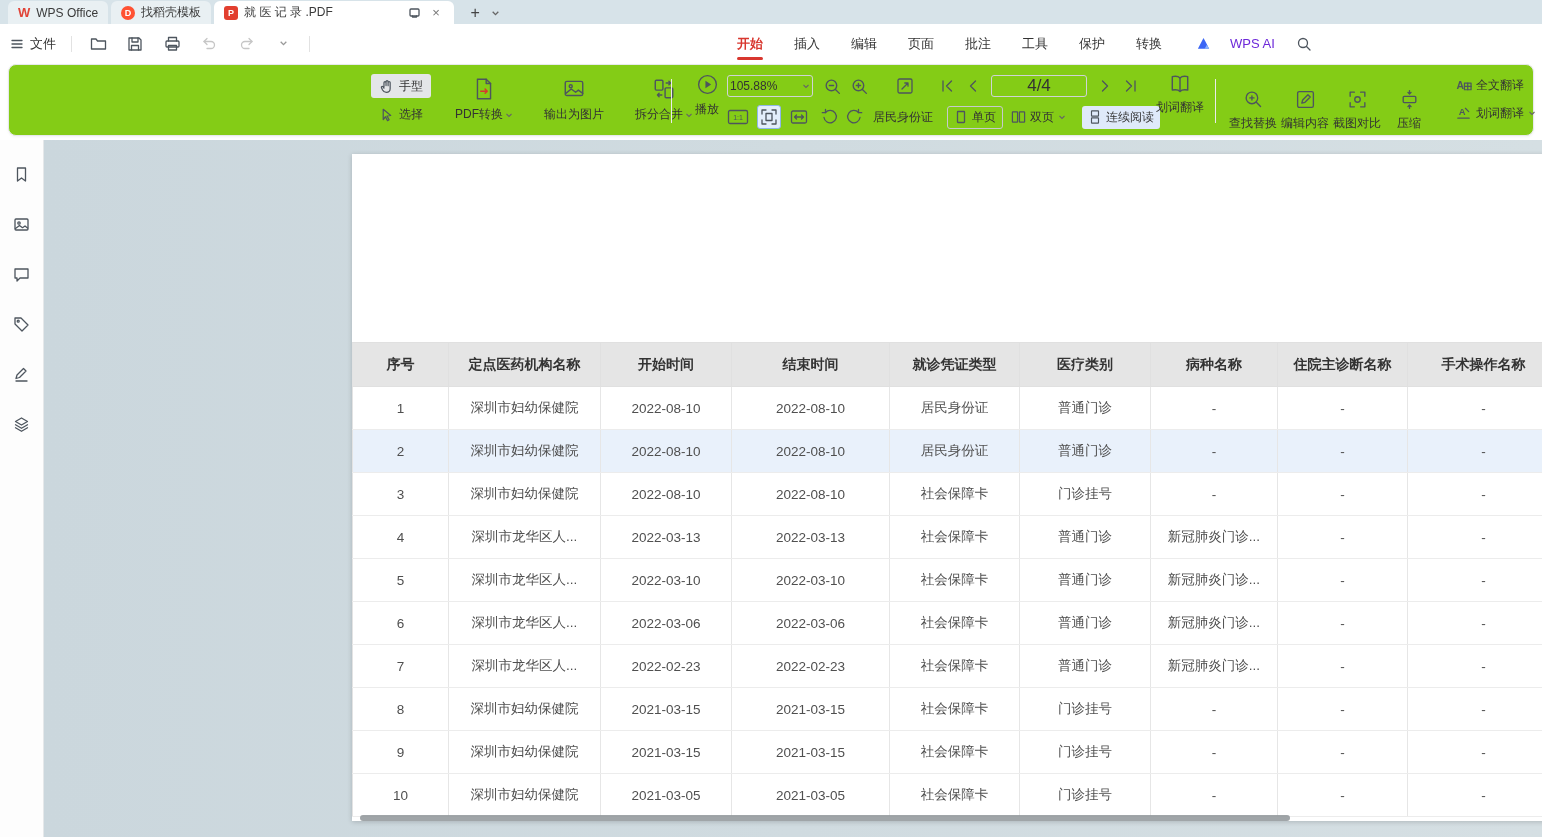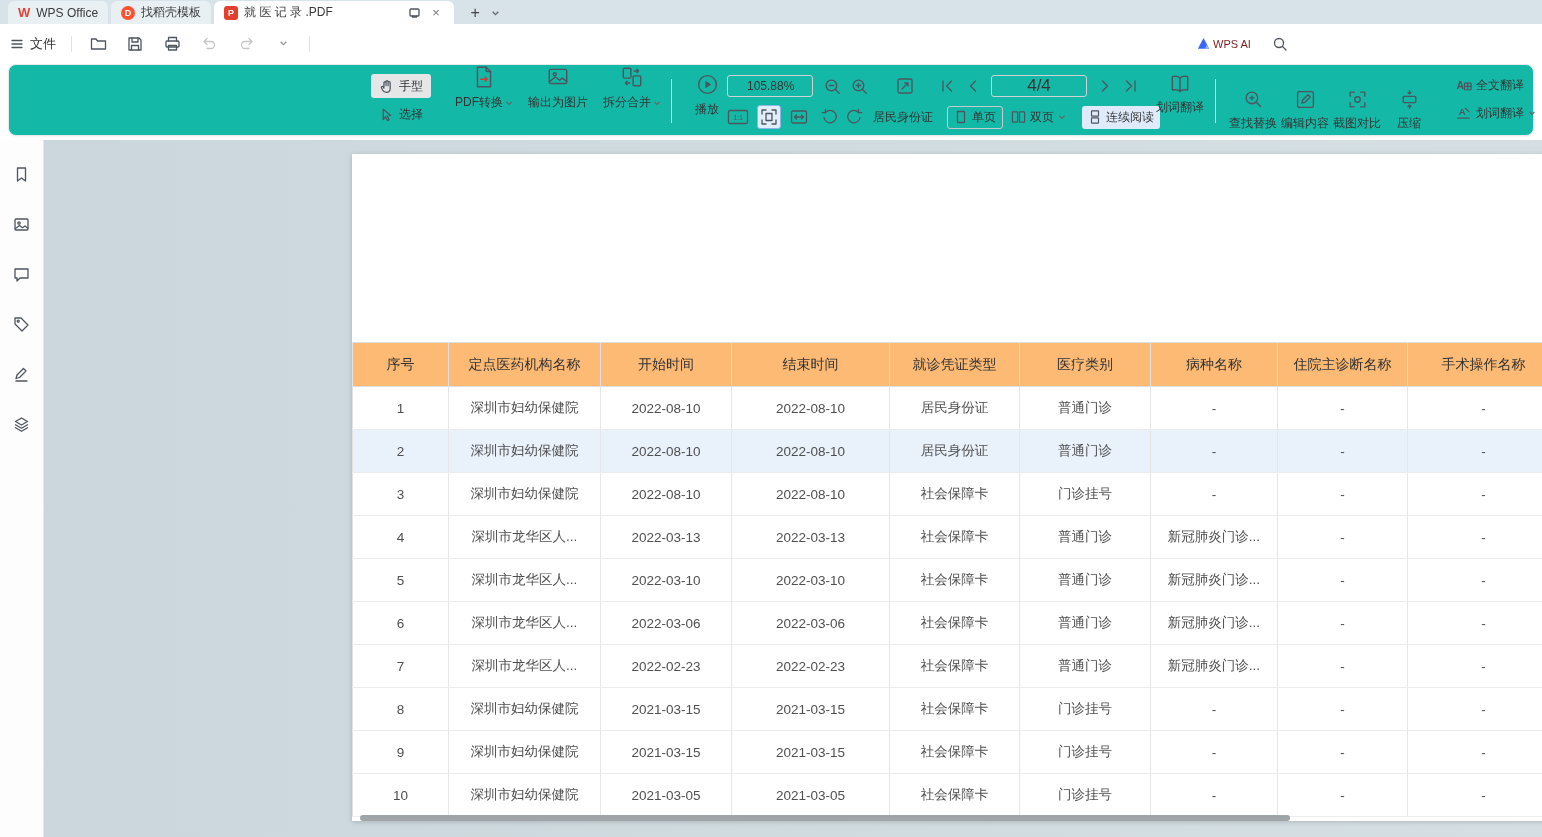--- a/index.html
+++ b/index.html
@@ -25,37 +25,37 @@
   
   .menubar{position:absolute;top:24px;left:0;right:0;height:39px;background:#fff}
   .mb-left{position:absolute;left:10px;top:0;height:39px;display:flex;align-items:center;gap:15px}
   .mb-file{display:flex;align-items:center;gap:6px;font-size:13px;color:#333}
   .mb-div{width:1px;height:16px;background:#e2e2e2}
   .mb-ic{display:flex;align-items:center;justify-content:center;width:22px;height:22px;border-radius:3px}
   .mb-tabs{position:absolute;left:737px;top:0;height:39px;display:flex;align-items:center;gap:31px;font-size:13px}
   .mb-item{position:relative;height:39px;line-height:39px;color:#333;white-space:nowrap}
   .mb-item.active{color:#d8372f;font-weight:700}
   .mb-item.active::after{content:"";position:absolute;left:50%;transform:translateX(-50%);bottom:3px;width:26px;height:3px;background:#d8372f;border-radius:2px}
-  .mb-ai{display:flex;align-items:center;gap:2px;font-size:11px;color:#7f1d1d}
+  .mb-ai{display:flex;align-items:center;gap:19px;font-size:13px;color:#6d28d9}
 
   
-  .toolbar{position:absolute;left:8px;top:64px;width:1526px;height:72px;background:#14b8a6;border:1px solid #e7e9eb;border-radius:8px;box-shadow:0 1px 3px rgba(0,0,0,.05)}
+  .toolbar{position:absolute;left:8px;top:64px;width:1526px;height:72px;background:#84cc16;border:1px solid #e7e9eb;border-radius:8px;box-shadow:0 1px 3px rgba(0,0,0,.05)}
   .tb-abs{position:absolute}
   .tool-modes{left:362px;top:9px;display:flex;flex-direction:column;gap:4px}
   .mode-btn{display:flex;align-items:center;gap:5px;font-size:12px;color:#333;padding:0 8px;border-radius:3px;height:24px;white-space:nowrap}
   .mode-btn.selected{background:#e4e6e8}
-  .big-group{left:444px;top:0;display:flex;gap:12px}
+  .big-group{left:444px;top:12px;display:flex;gap:28px}
   .big-btn{min-width:62px;display:flex;flex-direction:column;align-items:center;gap:5px;font-size:12px;color:#333}
   .big-btn .lbl{display:flex;align-items:center;gap:2px;white-space:nowrap}
   .sep{position:absolute;top:14px;width:1px;height:44px;background:#ebebeb}
   .play-col{left:676px;top:8px;width:44px;display:flex;flex-direction:column;align-items:center;gap:5px;font-size:12px;color:#333}
   .mid{left:718px;top:9px}
   .mrow{display:flex;align-items:center;height:24px}
   .mrow+.mrow{margin-top:7px}
-  .zoombox{width:86px;height:22px;border:1px solid #cfd3d6;border-radius:3px;display:flex;align-items:center;font-size:12px;color:#333;padding:0 19px;justify-content:space-between;margin-right:10px}
+  .zoombox{width:86px;height:22px;border:1px solid #cfd3d6;border-radius:3px;display:flex;align-items:center;font-size:12px;color:#333;padding:0 2px;justify-content:space-between;margin-right:10px}
   .ibtn{display:flex;align-items:center;justify-content:center;border-radius:3px}
   .pagebox{width:96px;height:22px;border:1px solid #cfd3d6;border-radius:3px;font-size:17px;color:#333;display:flex;align-items:center;justify-content:center}
   .fit-sel{background:#e3eefb;border:1px solid #8fb6ea;border-radius:3px;padding:1px}
   .txtbtn{font-size:12px;color:#333;white-space:nowrap}
   .viewbtn{display:flex;align-items:center;gap:4px;font-size:12px;color:#333;height:23px;padding:0 6px;border-radius:3px;white-space:nowrap}
   .viewbtn.boxed{border:1px solid #c6cacd}
   .viewbtn.on{background:#dfeafa}
   .readmode{left:1142px;top:8px;width:58px;display:flex;flex-direction:column;align-items:center;gap:4px;font-size:12px;color:#333}
   .right-cols{left:1218px;top:24px;display:flex;}
   .rcol{width:52px;display:flex;flex-direction:column;align-items:center;gap:5px;font-size:12px;color:#333;white-space:nowrap}
@@ -63,21 +63,21 @@
   .trow{display:flex;align-items:center;gap:4px;height:20px;white-space:nowrap}
 
   
   .sidebar{position:absolute;left:0;top:140px;bottom:0;width:44px;background:#fdfdfd;border-right:1px solid #e5e8ea;display:flex;flex-direction:column;align-items:center;padding-top:20px;gap:22px}
   .sb-btn{width:28px;height:28px;display:flex;align-items:center;justify-content:center;border-radius:4px}
   .canvas{position:absolute;left:44px;top:140px;right:0;bottom:0;background:linear-gradient(90deg,#cbd7dd,#d5dfe3);overflow:hidden}
   .page{position:absolute;left:308px;top:14px;width:1280px;height:667px;background:#fff;box-shadow:0 1px 5px rgba(0,0,0,.18)}
 
   
   .doc-table{position:absolute;left:0;top:188px;border-collapse:collapse;table-layout:fixed;width:1207px;border-left:1px solid #e3e3e3}
-  .doc-table th{background:#fdba74;height:44px;font-size:14px;font-weight:400;color:#333;border:1px solid #e0e0e0;border-left:none}
+  .doc-table th{background:#e5e5e5;height:44px;font-size:14px;font-weight:700;color:#333;border:1px solid #e0e0e0;border-left:none}
   .doc-table td{height:43px;font-size:13.5px;color:#4f4f4f;text-align:center;border-right:1px solid #e6e6e6;border-bottom:1px solid #ececec;overflow:hidden;white-space:nowrap;text-overflow:ellipsis;padding:0 6px}
   .doc-table tr.hl td{background:#e9f1fb}
 
   .hscroll{position:absolute;left:316px;top:675px;width:930px;height:6px;background:#8f9599;border-radius:3px;opacity:.85}
 </style>
 </head>
 <body>
 
 <div class="tabbar">
   <div class="tab">
@@ -149,20 +149,30 @@
           <path d="M11 3.5l3 3-3 3"></path>
         </svg>
     </span>
     <span class="mb-ic">
       <svg width="9" height="9" viewBox="0 0 8 8">
           <path d="M1.5 2.5L4 5l2.5-2.5" fill="none" stroke="#999" stroke-width="1.2"></path>
         </svg>
     </span>
     <div class="mb-div"></div>
   </div>
+  <div class="mb-tabs" id="menu-items">
+      <div class="mb-item active">开始</div>
+      <div class="mb-item">插入</div>
+      <div class="mb-item">编辑</div>
+      <div class="mb-item">页面</div>
+      <div class="mb-item">批注</div>
+      <div class="mb-item">工具</div>
+      <div class="mb-item">保护</div>
+      <div class="mb-item">转换</div>
+    </div>
   <div class="mb-tabs" style="left:1196px;gap:18px">
     <div class="mb-ai">
       <svg width="15" height="15" viewBox="0 0 16 16">
           <path d="M2 13.5L8 2l2.6 5L14 13.5z" fill="#3b66f5"></path>
           <path d="M9.2 13.5l2.4-4.3 2.4 4.3z" fill="#8ab4ff"></path>
         </svg>
       <span>WPS AI</span>
     </div>
     <span class="mb-ic">
       <svg width="16" height="16" viewBox="0 0 16 16" class="ic">

